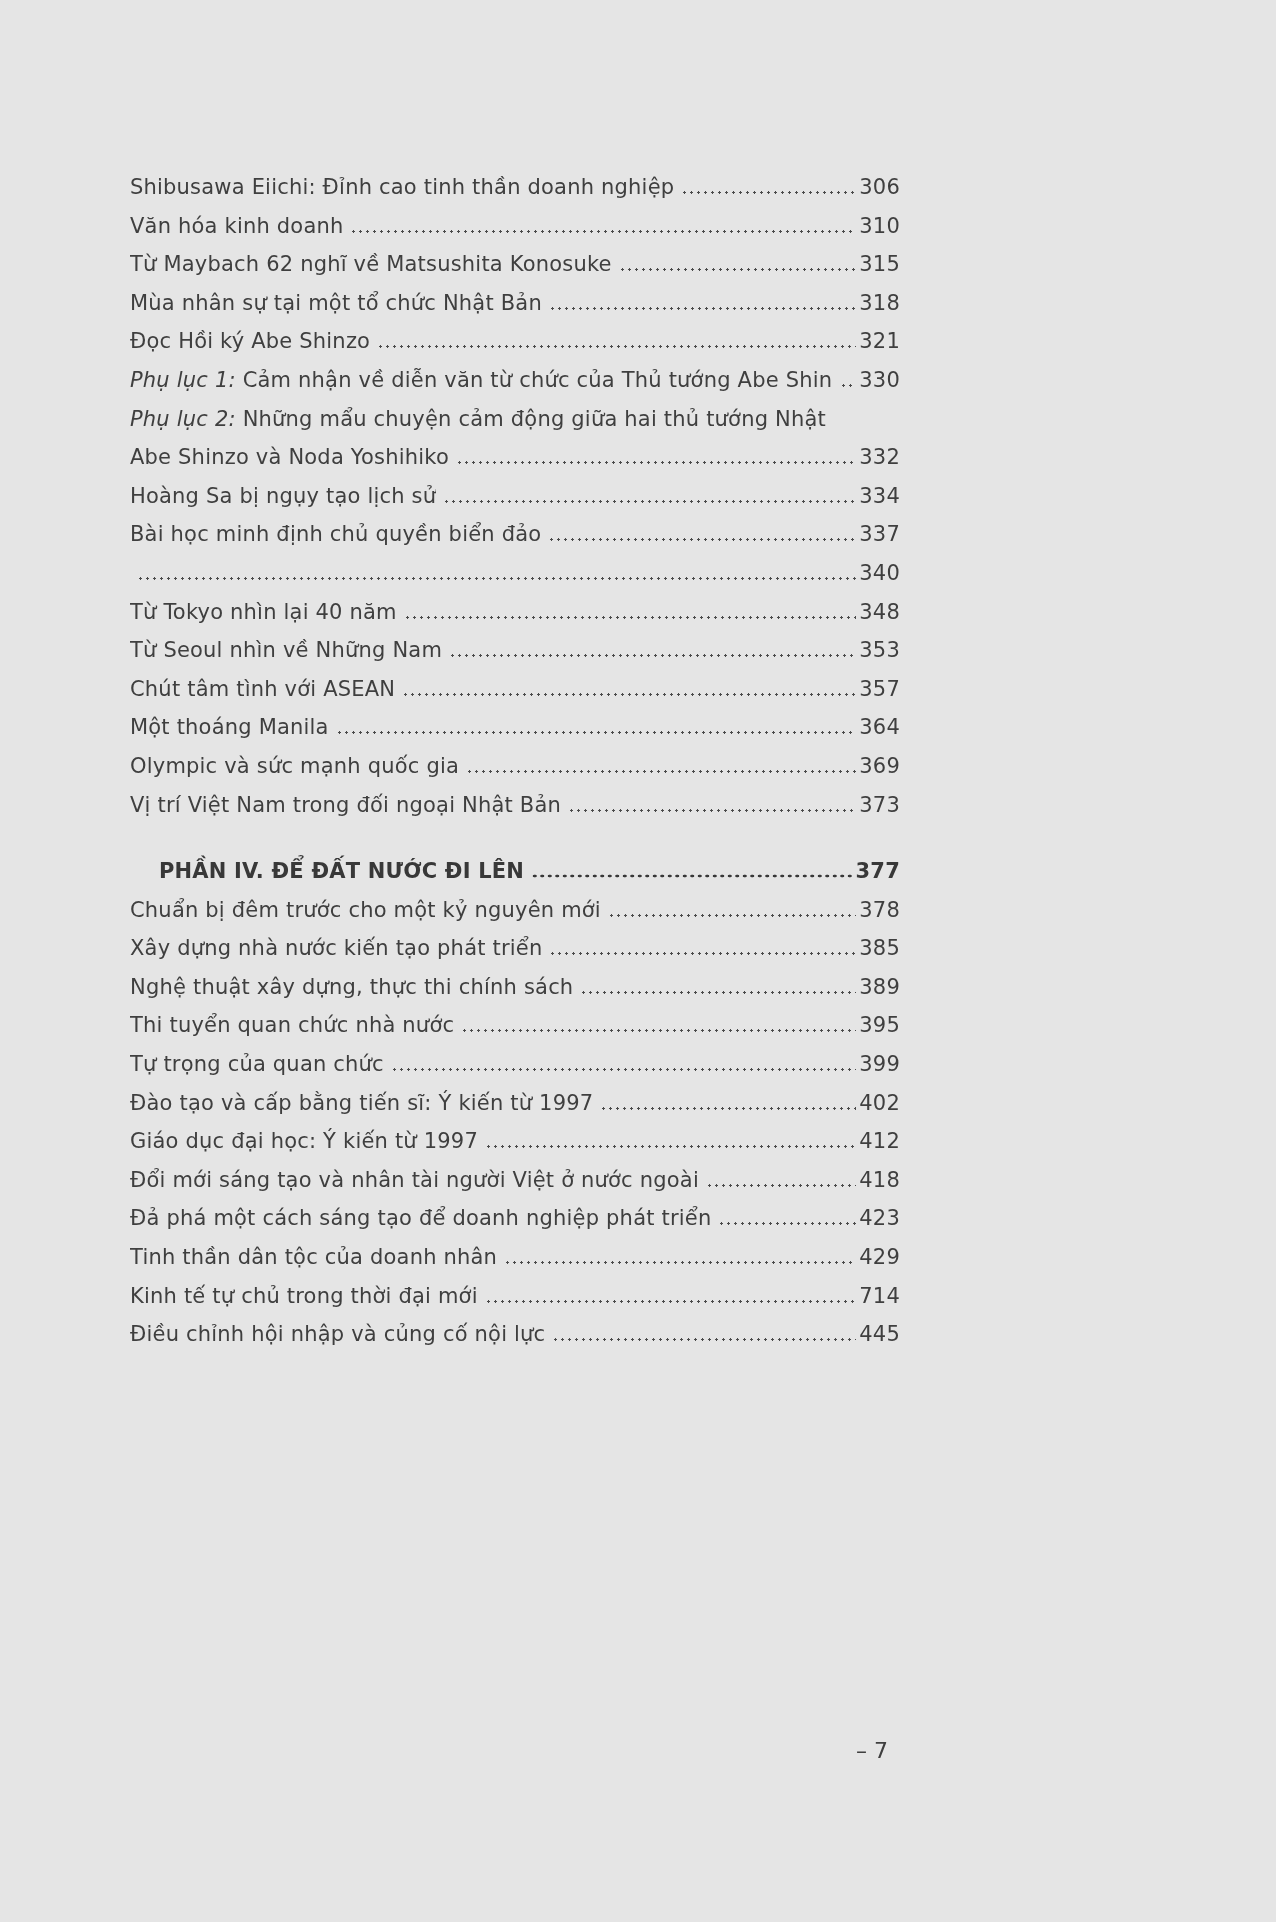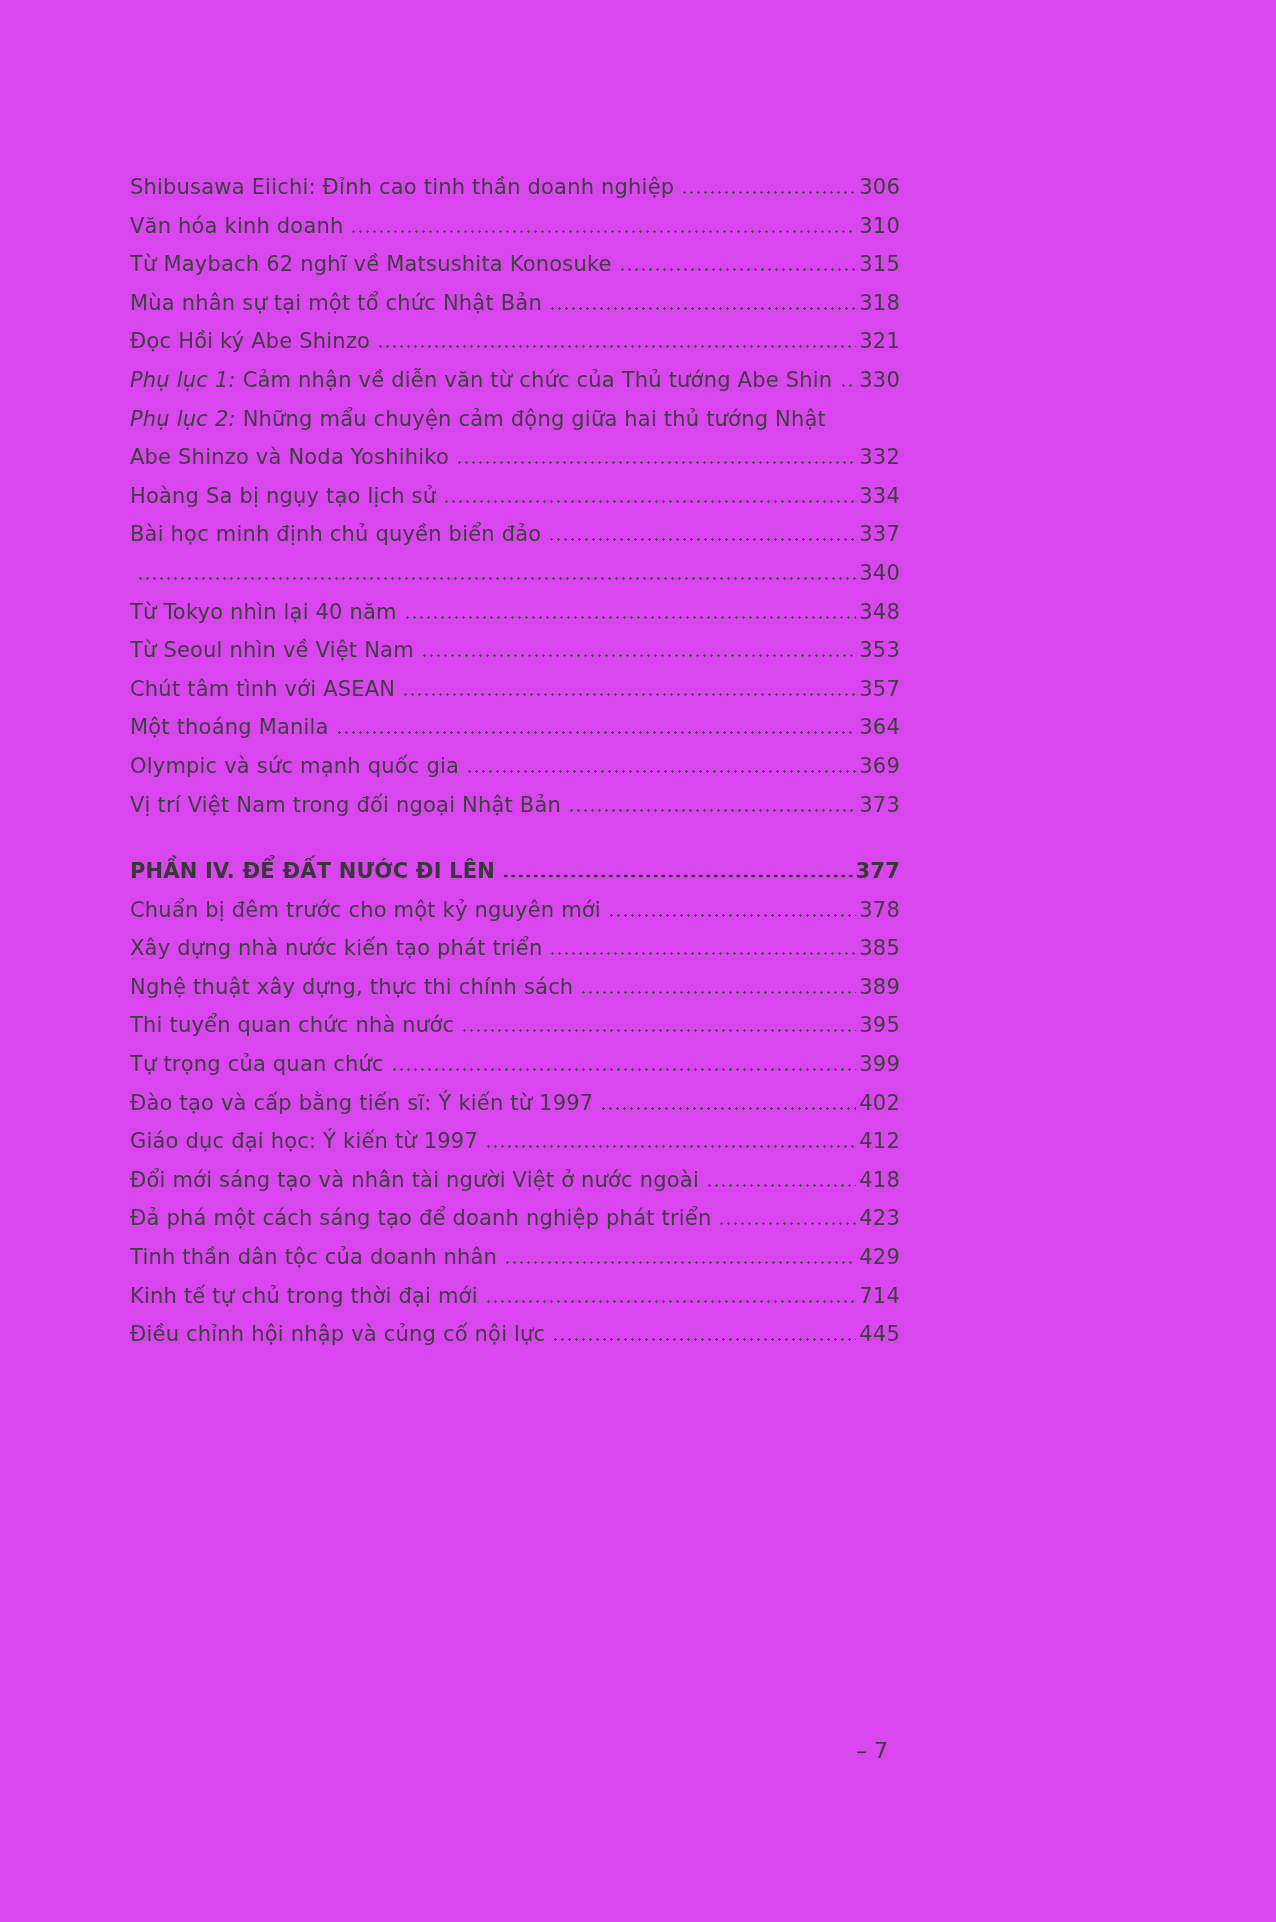--- a/index.html
+++ b/index.html
@@ -4,21 +4,21 @@
 <style>
   html, body {
     margin: 0;
     padding: 0;
     background: #ffffff;
   }
   .page {
     position: relative;
     width: 1276px;
     height: 1922px;
-    background: #d946ef;
+    background: #e5e5e5;
     font-family: "DejaVu Sans", "Liberation Sans", sans-serif;
     color: #3f3f3f;
     overflow: hidden;
   }
   .content {
     position: absolute;
     left: 130px;
     top: 168px;
     width: 770px;
   }
@@ -48,20 +48,21 @@
     background-position: left bottom;
   }
   .pg {
     white-space: nowrap;
     flex: 0 0 auto;
   }
   .section {
     font-weight: bold;
     margin-top: 28px;
     color: #383838;
+    margin-left: 29px;
   }
   .section .leader {
     height: 4px;
     background-image: radial-gradient(circle, #383838 1.5px, rgba(0,0,0,0) 1.6px);
     background-size: 7.5px 4px;
   }
   .noleader .t {
     white-space: nowrap;
   }
   .footer {
@@ -131,21 +132,21 @@
       <div class="row">
         <span class="leader"></span>
         <span class="pg">340</span>
       </div>
       <div class="row">
         <span class="t">Từ Tokyo nhìn lại 40 năm</span>
         <span class="leader"></span>
         <span class="pg">348</span>
       </div>
       <div class="row">
-        <span class="t">Từ Seoul nhìn về Việt Nam</span>
+        <span class="t">Từ Seoul nhìn về Những Nam</span>
         <span class="leader"></span>
         <span class="pg">353</span>
       </div>
       <div class="row">
         <span class="t">Chút tâm tình với ASEAN</span>
         <span class="leader"></span>
         <span class="pg">357</span>
       </div>
       <div class="row">
         <span class="t">Một thoáng Manila</span>

